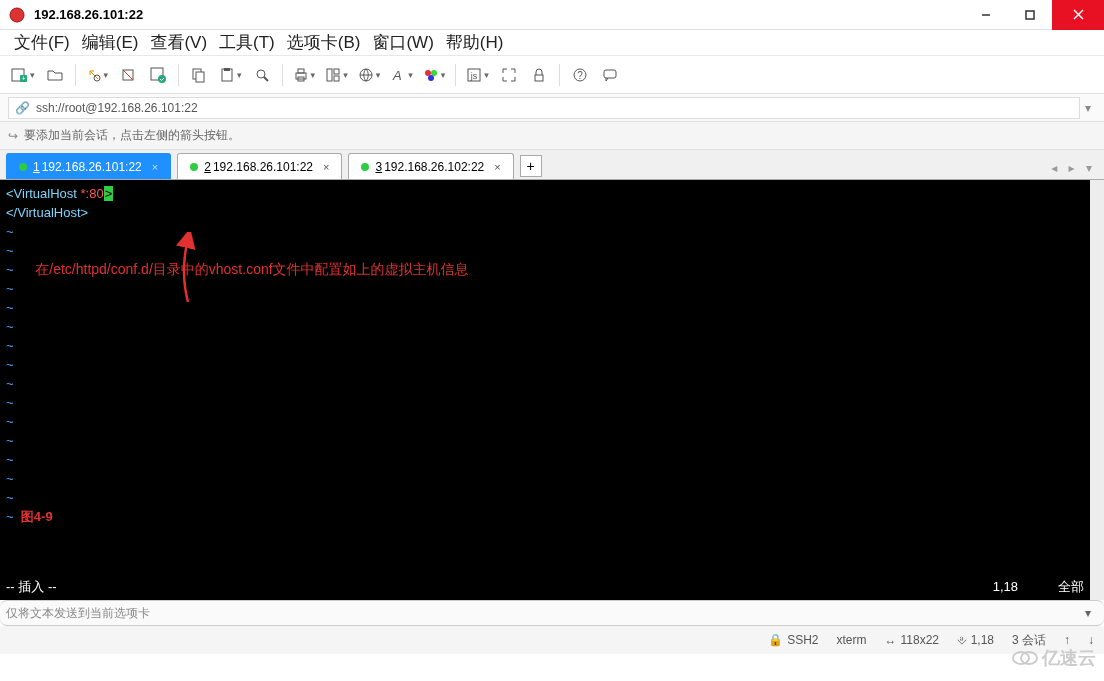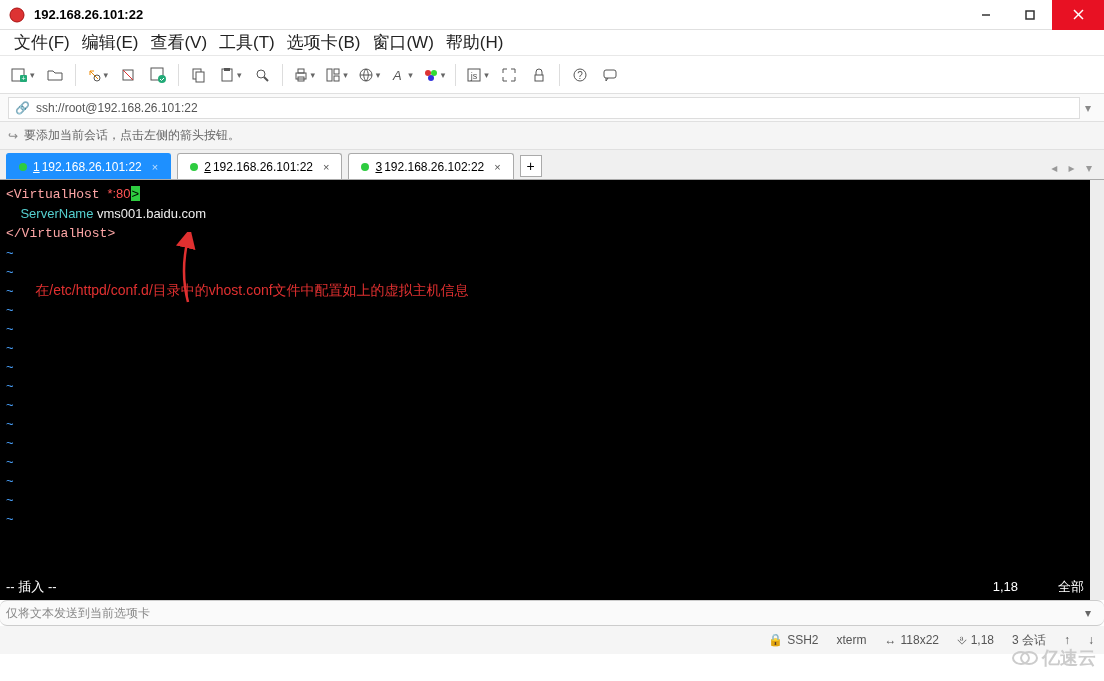--- a/index.html
+++ b/index.html
@@ -24,21 +24,21 @@
 .tabsrow { height: 30px; background: #f0f0f0; display: flex; align-items: flex-end; padding: 0 6px; border-bottom: 1px solid #aaa; position: relative; }
 .tab { height: 26px; padding: 0 12px; display: flex; align-items: center; font-size: 12px; border: 1px solid #aaa; border-bottom: none; margin-right: 6px; background: #fff; border-radius: 3px 3px 0 0; position: relative; }
 .tab.active { background: #1e90ff; color: #fff; border-color: #1e90ff; }
 .tab .dot { width: 8px; height: 8px; border-radius: 50%; background: #2ecc40; margin-right: 6px; }
 .tab u { text-decoration: underline; margin-right: 2px; }
 .tab .tclose { margin-left: 10px; font-size: 11px; color: inherit; opacity: .7; }
 .addtab { width: 22px; height: 22px; border: 1px solid #aaa; display: flex; align-items: center; justify-content: center; font-size: 14px; background: #fff; margin-bottom: 2px; }
 .tabnav { position: absolute; right: 8px; bottom: 4px; font-size: 12px; color: #999; letter-spacing: 4px; }
 .terminal { background: #000; color: #ddd; font-family: Consolas, monospace; font-size: 13px; line-height: 19px; padding: 4px 6px; height: 420px; position: relative; overflow: hidden; border-right: 14px solid #ededed; }
 .terminal .scrollthumb { position: absolute; right: -14px; top: 0; width: 14px; height: 40px; background: #c0c0c0; }
-.t-yellow { color: #fca5a5; font-family: Liberation Mono, monospace; }
+.t-yellow { color: #7dd3fc; }
 .t-red { color: #ff5555; }
 .t-cyan { color: #55d0d0; }
 .t-white { color: #eee; }
 .t-cursor { background: #2ecc40; color: #000; padding: 0 1px; }
 .annot { color: #e03030; font-weight: normal; font-size: 14px; }
 .tilde { color: #4aa3ff; }
 .statusline { position: absolute; bottom: 4px; left: 6px; right: 6px; display: flex; color: #fff; font-family: Consolas, monospace; font-size: 13px; }
 .statusline .sright { margin-left: auto; display: flex; gap: 40px; }
 .sendbar { height: 26px; border-top: 1px solid #ccc; border-bottom: 1px solid #ccc; display: flex; align-items: center; padding: 0 6px; font-size: 12px; color: #888; background: #fafafa; border-radius: 7px; }
 .sendbar .sbox { flex: 1; }
@@ -240,37 +240,37 @@
     <span>192.168.26.102:22</span>
     <span class="tclose">×</span>
   </div>
   <div class="addtab">+</div>
   <div class="tabnav">◂ ▸ ▾</div>
 </div>
 
 <div class="terminal">
   <div class="scrollthumb"></div>
   <div><span class="t-yellow">&lt;VirtualHost </span><span class="t-red">*:80</span><span class="t-cursor">&gt;</span></div>
-  <div>&nbsp;&nbsp;&nbsp;&nbsp;<span class="t-cyan">ServerName</span><span class="t-white"> vms001.baidu.com</span></div>
   <div><span class="t-yellow">&lt;/VirtualHost&gt;</span></div>
   <div class="tilde">~</div>
   <div class="tilde">~</div>
   <div><span class="tilde">~</span>&nbsp;&nbsp;&nbsp;&nbsp;&nbsp;&nbsp;<span class="annot">在/etc/httpd/conf.d/目录中的vhost.conf文件中配置如上的虚拟主机信息</span></div>
   <div class="tilde">~</div>
   <div class="tilde">~</div>
   <div class="tilde">~</div>
   <div class="tilde">~</div>
   <div class="tilde">~</div>
   <div class="tilde">~</div>
   <div class="tilde">~</div>
   <div class="tilde">~</div>
   <div class="tilde">~</div>
   <div class="tilde">~</div>
   <div class="tilde">~</div>
   <div class="tilde">~</div>
+  <div><span class="tilde">~</span>&nbsp;&nbsp;<span class="fig-label">图4-9</span></div>
   <svg class="arrow-svg" width="40" height="80">
     <defs>
         <marker id="ah" markerWidth="8" markerHeight="8" refX="4" refY="4" orient="auto">
           <path d="M0 0L8 4L0 8z" fill="#e03030"></path>
         </marker>
       </defs>
     <path d="M18 70 Q10 40 18 6" stroke="#e03030" stroke-width="2.5" fill="none" marker-end="url(#ah)"></path>
   </svg>
   <div class="statusline">
     <span>-- 插入 --</span>

